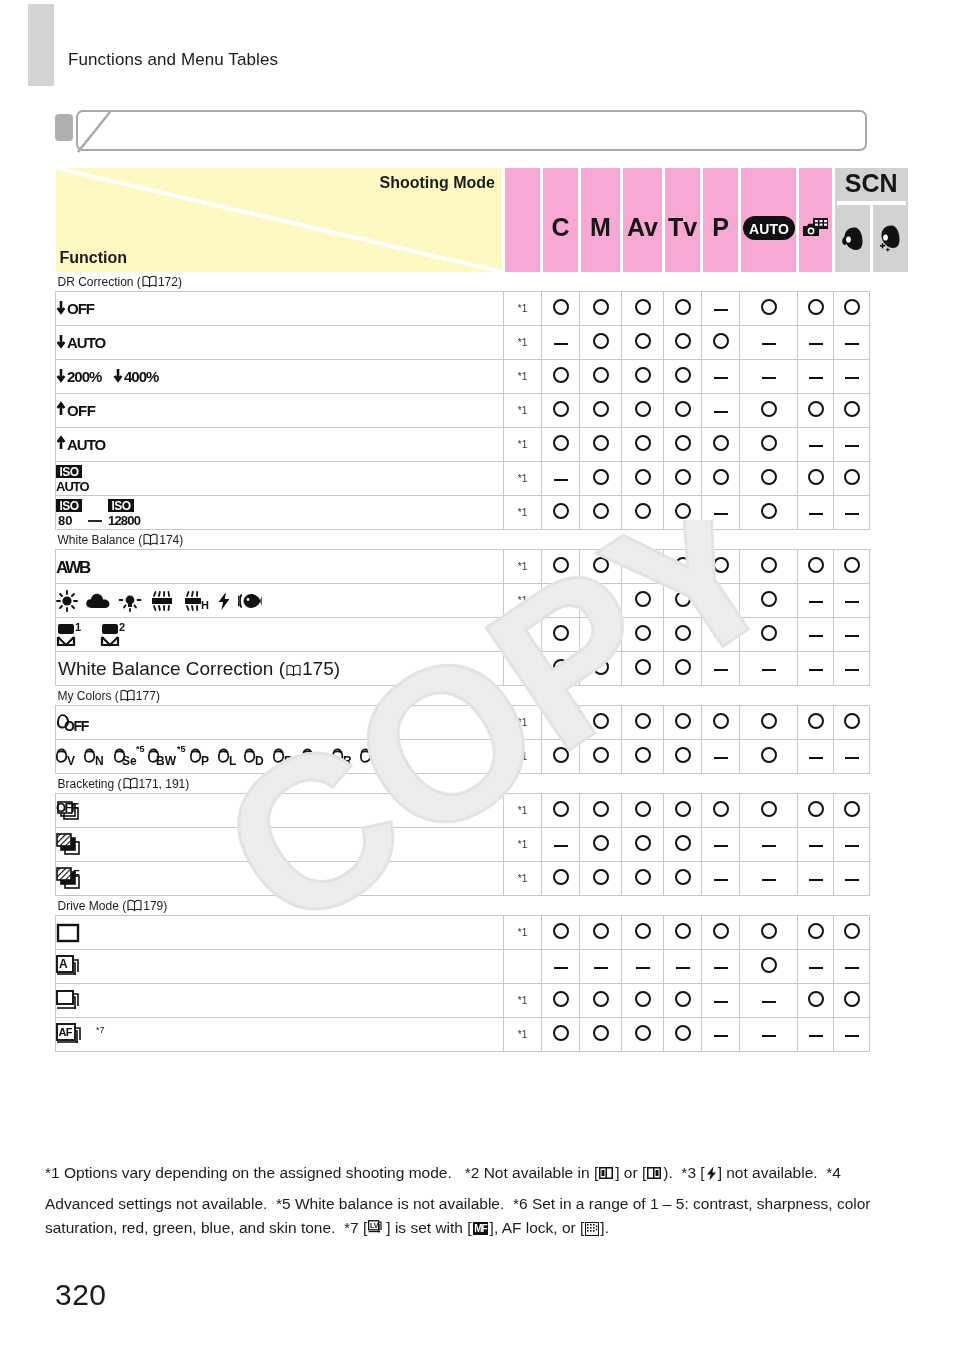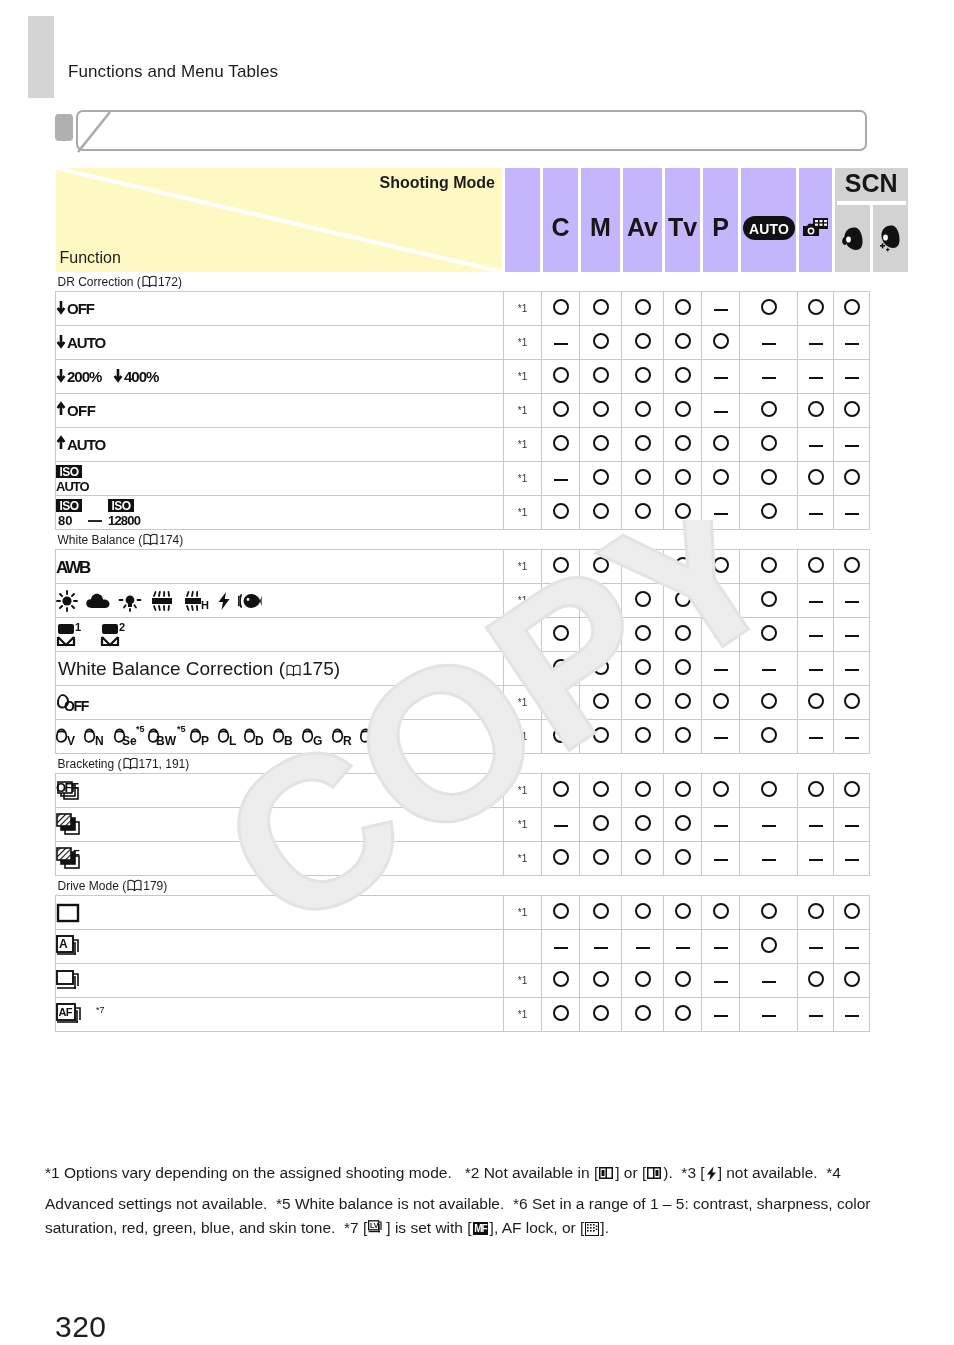--- a/index.html
+++ b/index.html
@@ -20,21 +20,21 @@
     left: 210px; top: 520px;
     width: 620px; height: 430px;
     pointer-events: none;
     z-index: 5;
   }
   .watermark svg { width: 100%; height: 100%; }
 
   
   .page-header {
     position: absolute;
-    left: 0; top: 16px;
+    left: 0; top: 4px;
     width: 954px; height: 100px;
   }
   .header-tab {
     position: absolute;
     left: 28px; top: 0;
     width: 26px; height: 82px;
     background: #d4d4d4;
   }
   .header-title {
     position: absolute;
@@ -101,26 +101,26 @@
     right: 7px; top: 6px;
     font-size: 16px;
     font-weight: bold;
     color: #1c1c1c;
     white-space: nowrap;
   }
   .hdr-corner .func {
     position: absolute;
     left: 4px; bottom: 5px;
     font-size: 16px;
-    font-weight: normal;
+    font-weight: bold;
     color: #1c1c1c;
   }
 
   .hdr-mode {
-    background: #c4b5fd;
+    background: #f9a8d4;
     height: 104px;
     vertical-align: middle;
     text-align: center;
     border-right: 3px solid #ffffff;
     position: relative;
   }
   .hdr-mode.last { border-right: none; }
   .mode-label {
     font-size: 25px;
     font-weight: bold;
@@ -243,21 +243,20 @@
     margin: 4px 1px;
   }
 
   
   .page-num {
     position: absolute;
     left: 55px; top: 1278px;
     font-size: 30px;
     color: #1c1c1c;
     letter-spacing: .5px;
-    margin-top: 32px;
   }
 </style>
 </head>
 <body>
 
 <div class="watermark">
   <svg viewBox="0 0 620 430" xmlns="http://www.w3.org/2000/svg">
     <g transform="rotate(-34 310 215)" fill="none" stroke="#e6e6e6" stroke-width="16">
       <text x="310" y="255" font-family="Liberation Sans, sans-serif" font-size="215" font-weight="bold" text-anchor="middle" fill="#ededed" stroke="#e3e3e3" stroke-width="3">COPY</text>
     </g>
@@ -714,20 +713,28 @@
     <td class="mark"><span class="o"></span></td>
     <td class="mark"><span class="o"></span></td>
     <td class="mark"><span class="o"></span></td>
     <td class="mark"><span class="o"></span></td>
     <td class="mark"><span class="dash"></span></td>
     <td class="mark"><span class="dash"></span></td>
     <td class="mark"><span class="dash"></span></td>
     <td class="mark"><span class="dash"></span></td>
   </tr>
 
+  <tr class="sect-row">
+    <td colspan="11">
+      <span class="sect-title">My Colors</span><span>&nbsp;(</span><span class="bookref"><svg width="15" height="13" viewBox="0 0 15 13">
+              <path d="M7.5 3 C5.5 1 3 1 1 2 V11 C3 10 5.5 10 7.5 11.5 C9.5 10 12 10 14 11 V2 C12 1 9.5 1 7.5 3 Z" fill="none" stroke="#1c1c1c" stroke-width="1.1"></path>
+              <line x1="7.5" y1="3" x2="7.5" y2="11.5" stroke="#1c1c1c" stroke-width="1.1"></line>
+            </svg></span><span>177</span><span>)</span>
+    </td>
+  </tr>
 
   <tr class="opt-row">
     <td class="opt-label">
       <span class="ic">
         <svg width="50" height="24" viewBox="0 0 50 24">
           <path d="M5 4 C9 3 12 5.5 12.5 10 C13 14 10 17 6 17 C3 17 1 14.5 1.6 10.5 C2 7 3 5 5 4 Z" fill="#111" stroke="#111" stroke-width="1"></path>
           <path d="M5.6 5 C8.4 4.4 10.6 6.4 11 10 C11.4 13.2 9.2 15.6 6.2 15.6
                    C4 15.6 2.6 13.6 3 10.6 C3.3 8 4.1 5.5 5.6 5 Z" fill="#fff"></path>
           <text x="8" y="20" font-family="Liberation Sans, sans-serif" font-size="14" font-weight="bold" fill="#111" letter-spacing="-1.4">OFF</text>
         </svg>

